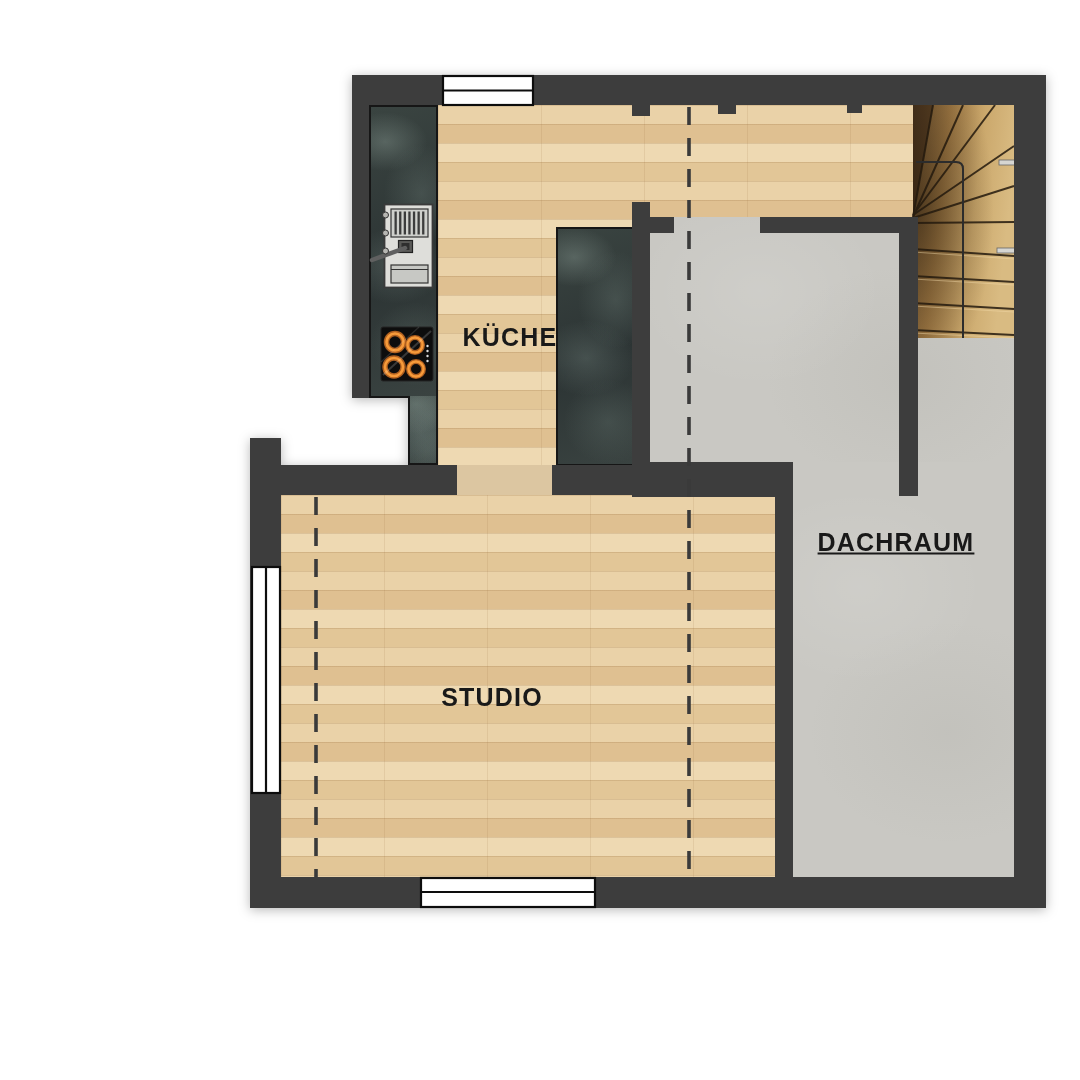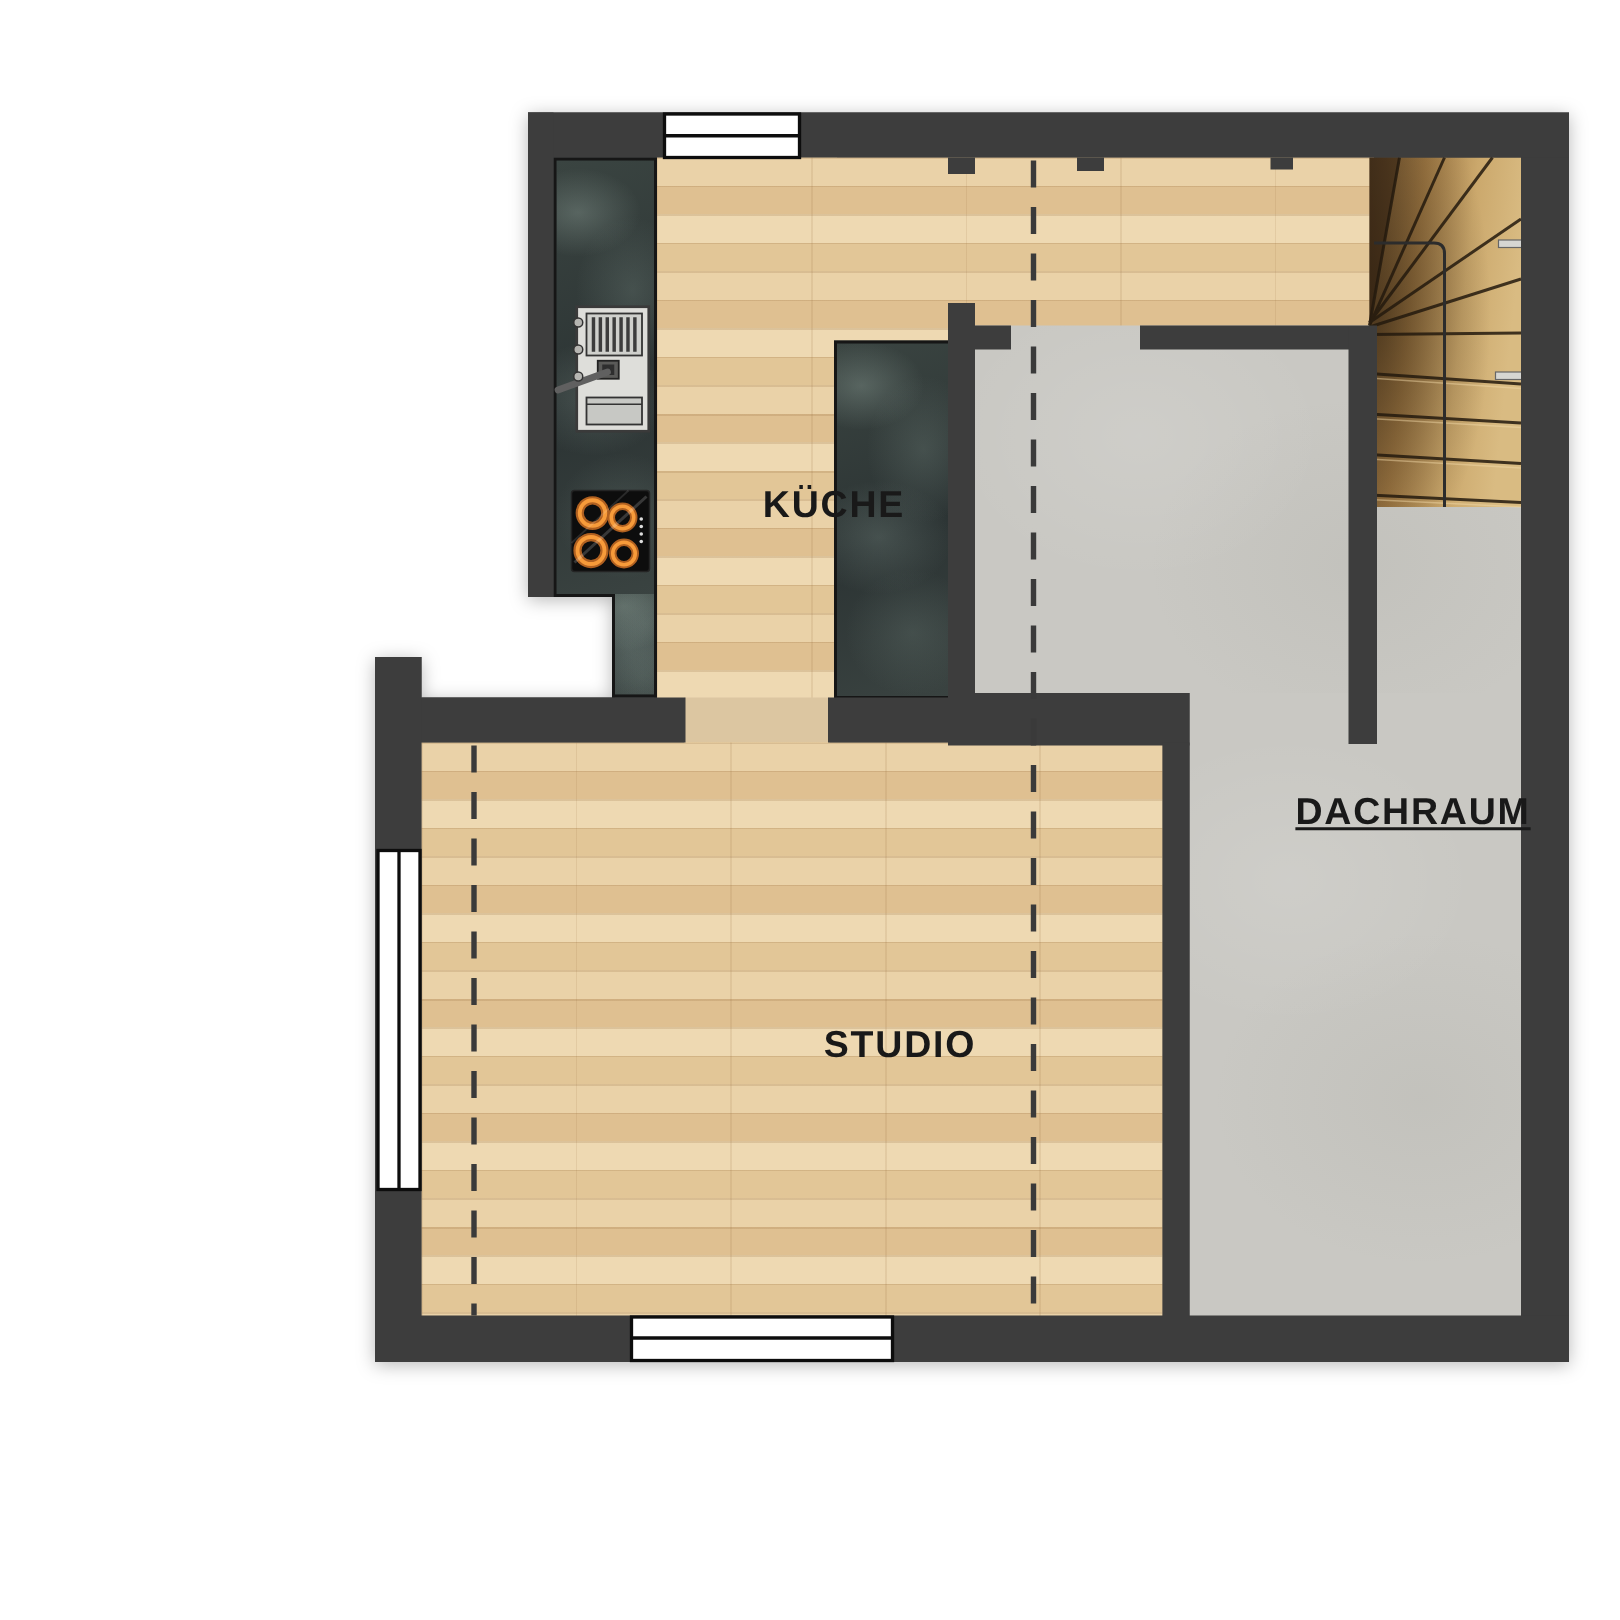--- a/index.html
+++ b/index.html
@@ -31,21 +31,21 @@
       radial-gradient(60px 42px at 22% 12%, rgba(165,185,176,.30), rgba(165,185,176,0) 70%),
       radial-gradient(54px 70px at 78% 30%, rgba(140,160,152,.22), rgba(140,160,152,0) 70%),
       radial-gradient(70px 54px at 38% 55%, rgba(150,170,162,.24), rgba(150,170,162,0) 70%),
       radial-gradient(64px 60px at 68% 82%, rgba(130,150,142,.20), rgba(130,150,142,0) 70%),
       linear-gradient(160deg, #3a4441, #2c3434 55%, #3a4341);
     border:2px solid #161616;
     box-sizing:border-box;
   }
   .room-label{
     position:absolute;transform:translate(-50%,-50%);
-    font-size:25px;font-weight:700;letter-spacing:1.2px;color:#191919;white-space:nowrap;margin-left:46px;
+    font-size:25px;font-weight:700;letter-spacing:1.2px;color:#191919;white-space:nowrap;
   }
   .z1{z-index:1}.z2{z-index:2}.z3{z-index:3}.z4{z-index:4}.z5{z-index:5}.z6{z-index:6}
 </style>
 </head>
 <body>
 
 <div id="canvas">
 
   <svg class="layer z1" width="1080" height="1080" viewBox="0 0 1080 1080">
     <defs>
@@ -188,16 +188,16 @@
       <g fill="#dddddd">
         <circle cx="427.5" cy="346" r="1.2"></circle>
           <circle cx="427.5" cy="351" r="1.2"></circle>
         <circle cx="427.5" cy="356" r="1.2"></circle>
           <circle cx="427.5" cy="361" r="1.2"></circle>
       </g>
     </g>
   </svg>
 
   <div class="room-label z6" style="left:510px;top:337px;">KÜCHE</div>
-  <div class="room-label z6" style="left:554px;top:697px;">STUDIO</div>
+  <div class="room-label z6" style="left:492px;top:697px;">STUDIO</div>
   <div class="room-label z6" style="left:896px;top:542px;text-decoration:underline;">DACHRAUM</div>
 
 </div>
 
 </body></html>

